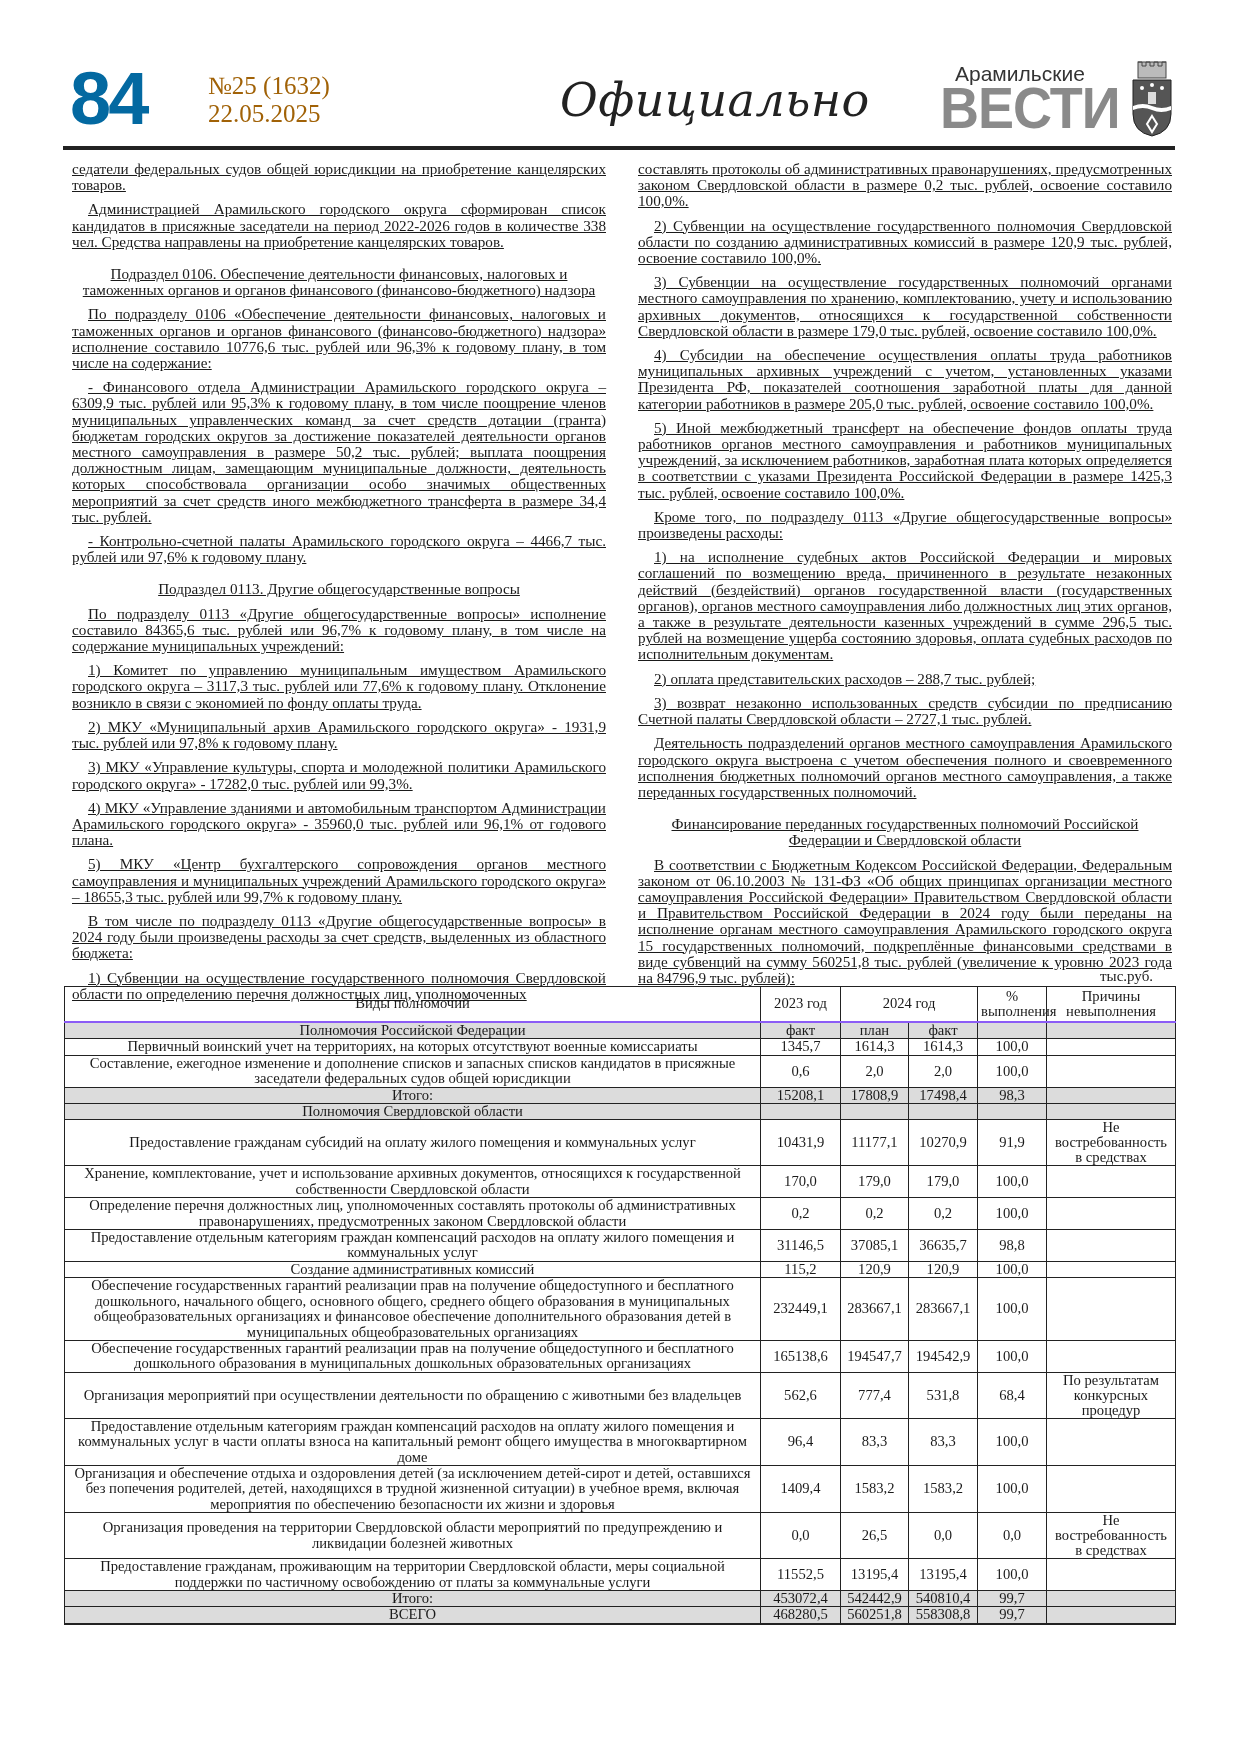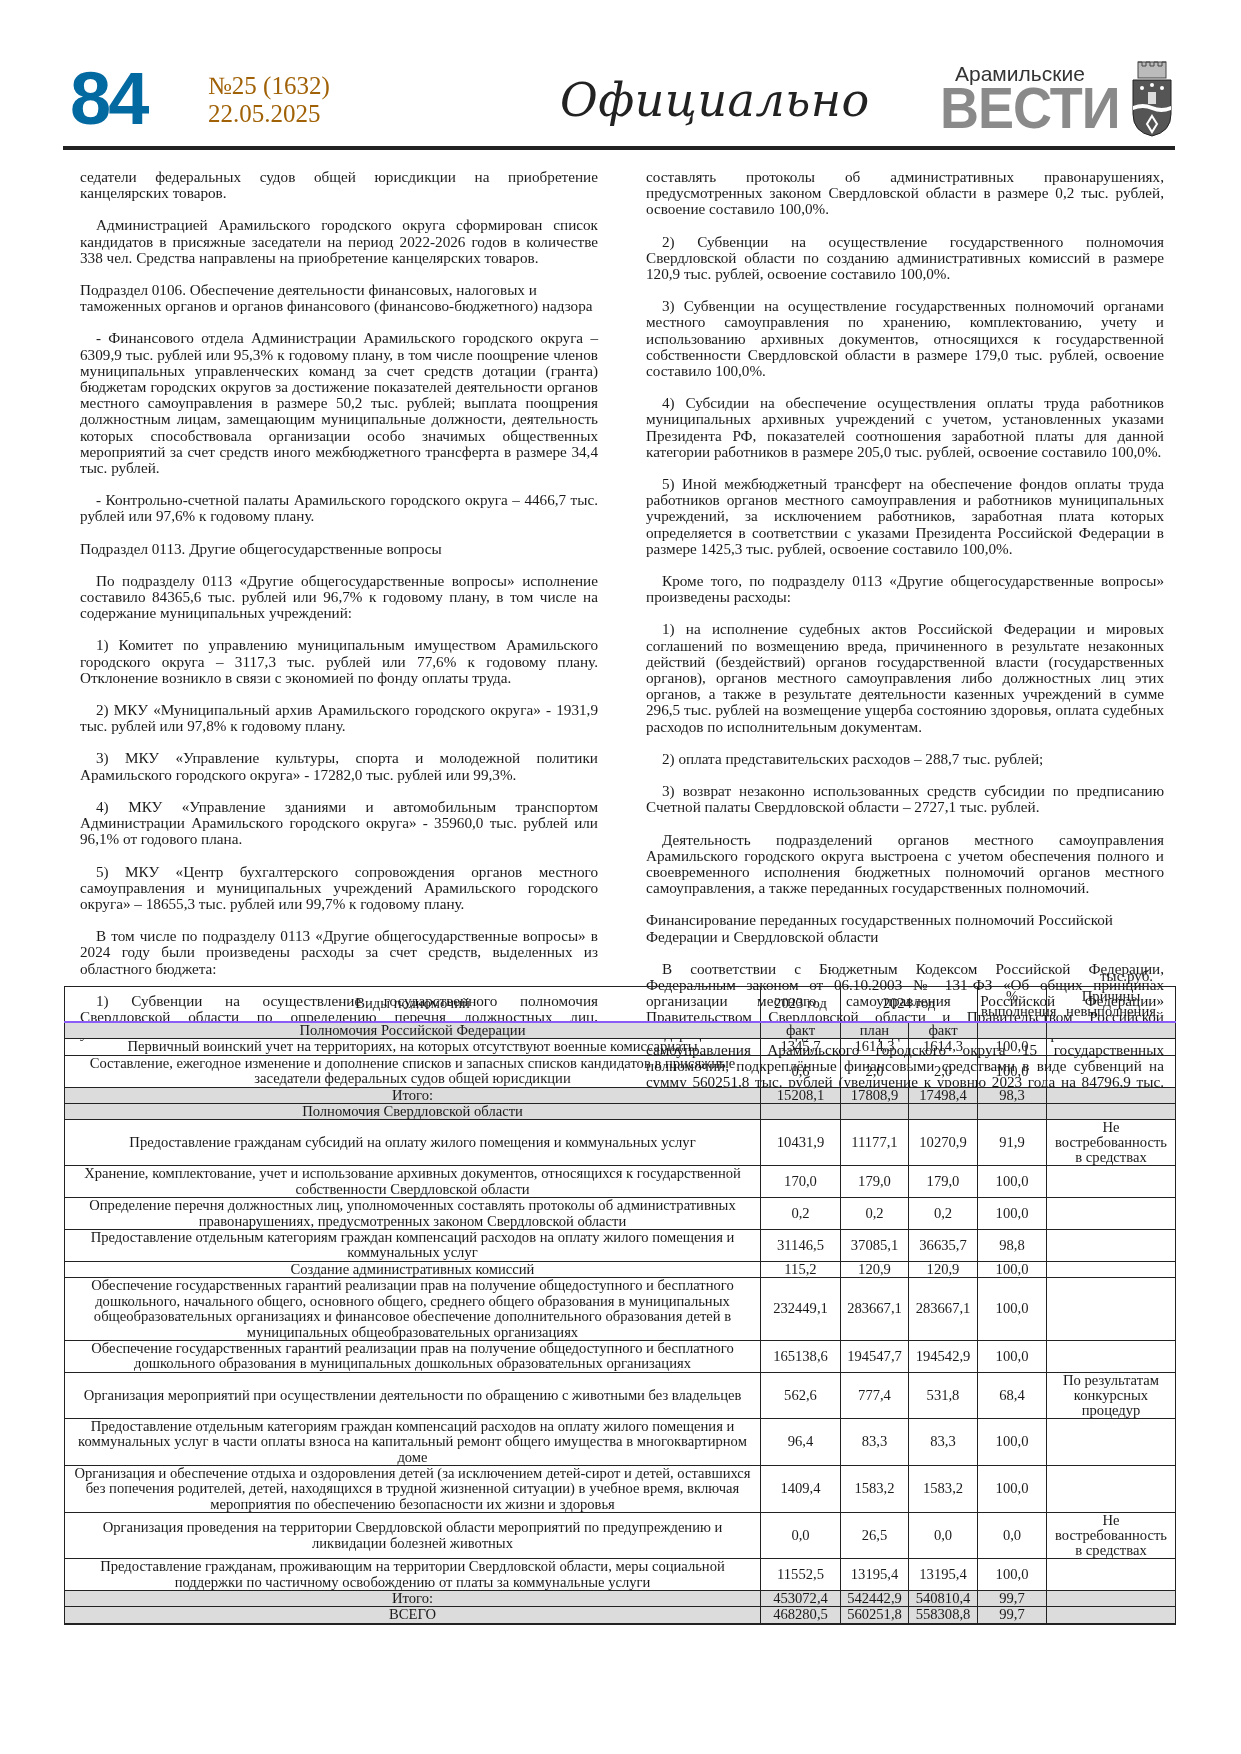--- a/index.html
+++ b/index.html
@@ -14,23 +14,23 @@
   .logo-top { position: absolute; left: 955px; top: 62px; font-family: "Liberation Sans", sans-serif; font-weight: normal;
               font-size: 21px; color: #333; }
   .logo-main { position: absolute; left: 940px; top: 80px; font-family: "Liberation Sans", sans-serif; font-weight: bold;
                font-size: 54px; line-height: 56px; color: #8a8a8a; letter-spacing: -1px; transform: scaleY(1.05); }
   .crest { position: absolute; left: 1130px; top: 60px; width: 44px; height: 78px; }
   .rule { position: absolute; left: 63px; top: 146px; width: 1112px; height: 4px; background: #222; }
 
   .col { position: absolute; top: 153px; width: 550px; font-size: 15.2px; line-height: 16.2px; text-align: justify; }
   .col.left { left: 64px; }
   .col.right { left: 630px; }
-  .col p { margin: 16px; text-indent: 16px; }
+  .col p { margin: 8px; text-indent: 16px; text-decoration: underline; }
   .col p.noindent { text-indent: 0; }
-  .col .heading { text-align: left; text-indent: 0; margin-top: 16px; }
+  .col .heading { text-align: center; text-indent: 0; margin-top: 16px; }
 
   .units { position: absolute; left: 1100px; top: 968px; font-size: 15px; }
   table.report { position: absolute; left: 64px; top: 986px; width: 1111px; border-collapse: collapse;
                  font-size: 14.6px; line-height: 15.4px; table-layout: fixed; }
   table.report td, table.report th { border: 1px solid #222; padding: 0 3px; text-align: center; vertical-align: middle; font-weight: normal; }
   table.report th { height: 34px; }
   table.report tr.grey td { background: #dcdcdc; }
   table.report tr.hdr-bottom td { border-top: 2px solid #8b5cf6; margin-left: 36px; }
   table.report tr.last td { border-bottom: 2px solid #222; }
   table.report td.name { text-align: center; }
@@ -59,20 +59,21 @@
     <path d="M3 46 q10 -4 19 0 q10 4 19 0 v4 q-10 4 -19 0 q-9 -4 -19 0 z" fill="#fff"></path>
     <path d="M22 56 l5 8 l-5 8 l-5 -8 z" fill="none" stroke="#fff" stroke-width="2"></path>
   </svg>
 </div>
 <div class="rule"></div>
 
 <div class="col left" id="left-col">
     <p class="noindent">седатели федеральных судов общей юрисдикции на приобретение канцелярских товаров.</p>
     <p>Администрацией Арамильского городского округа сформирован список кандидатов в присяжные заседатели на период 2022-2026 годов в количестве 338 чел. Средства направлены на приобретение канцелярских товаров.</p>
     <p class="heading">Подраздел 0106. Обеспечение деятельности финансовых, налоговых и таможенных органов и органов финансового (финансово-бюджетного) надзора</p>
+    <p>По подразделу 0106 «Обеспечение деятельности финансовых, налоговых и таможенных органов и органов финансового (финансово-бюджетного) надзора» исполнение составило 10776,6 тыс. рублей или 96,3% к годовому плану, в том числе на содержание:</p>
     <p>- Финансового отдела Администрации Арамильского городского округа – 6309,9 тыс. рублей или 95,3% к годовому плану, в том числе поощрение членов муниципальных управленческих команд за счет средств дотации (гранта) бюджетам городских округов за достижение показателей деятельности органов местного самоуправления в размере 50,2 тыс. рублей; выплата поощрения должностным лицам, замещающим муниципальные должности, деятельность которых способствовала организации особо значимых общественных мероприятий за счет средств иного межбюджетного трансферта в размере 34,4 тыс. рублей.</p>
     <p>- Контрольно-счетной палаты Арамильского городского округа – 4466,7 тыс. рублей или 97,6% к годовому плану.</p>
     <p class="heading">Подраздел 0113. Другие общегосударственные вопросы</p>
     <p>По подразделу 0113 «Другие общегосударственные вопросы» исполнение составило 84365,6 тыс. рублей или 96,7% к годовому плану, в том числе на содержание муниципальных учреждений:</p>
     <p>1) Комитет по управлению муниципальным имуществом Арамильского городского округа – 3117,3 тыс. рублей или 77,6% к годовому плану. Отклонение возникло в связи с экономией по фонду оплаты труда.</p>
     <p>2) МКУ «Муниципальный архив Арамильского городского округа» - 1931,9 тыс. рублей или 97,8% к годовому плану.</p>
     <p>3) МКУ «Управление культуры, спорта и молодежной политики Арамильского городского округа» - 17282,0 тыс. рублей или 99,3%.</p>
     <p>4) МКУ «Управление зданиями и автомобильным транспортом Администрации Арамильского городского округа» - 35960,0 тыс. рублей или 96,1% от годового плана.</p>
     <p>5) МКУ «Центр бухгалтерского сопровождения органов местного самоуправления и муниципальных учреждений Арамильского городского округа» – 18655,3 тыс. рублей или 99,7% к годовому плану.</p>
     <p>В том числе по подразделу 0113 «Другие общегосударственные вопросы» в 2024 году были произведены расходы за счет средств, выделенных из областного бюджета:</p>

